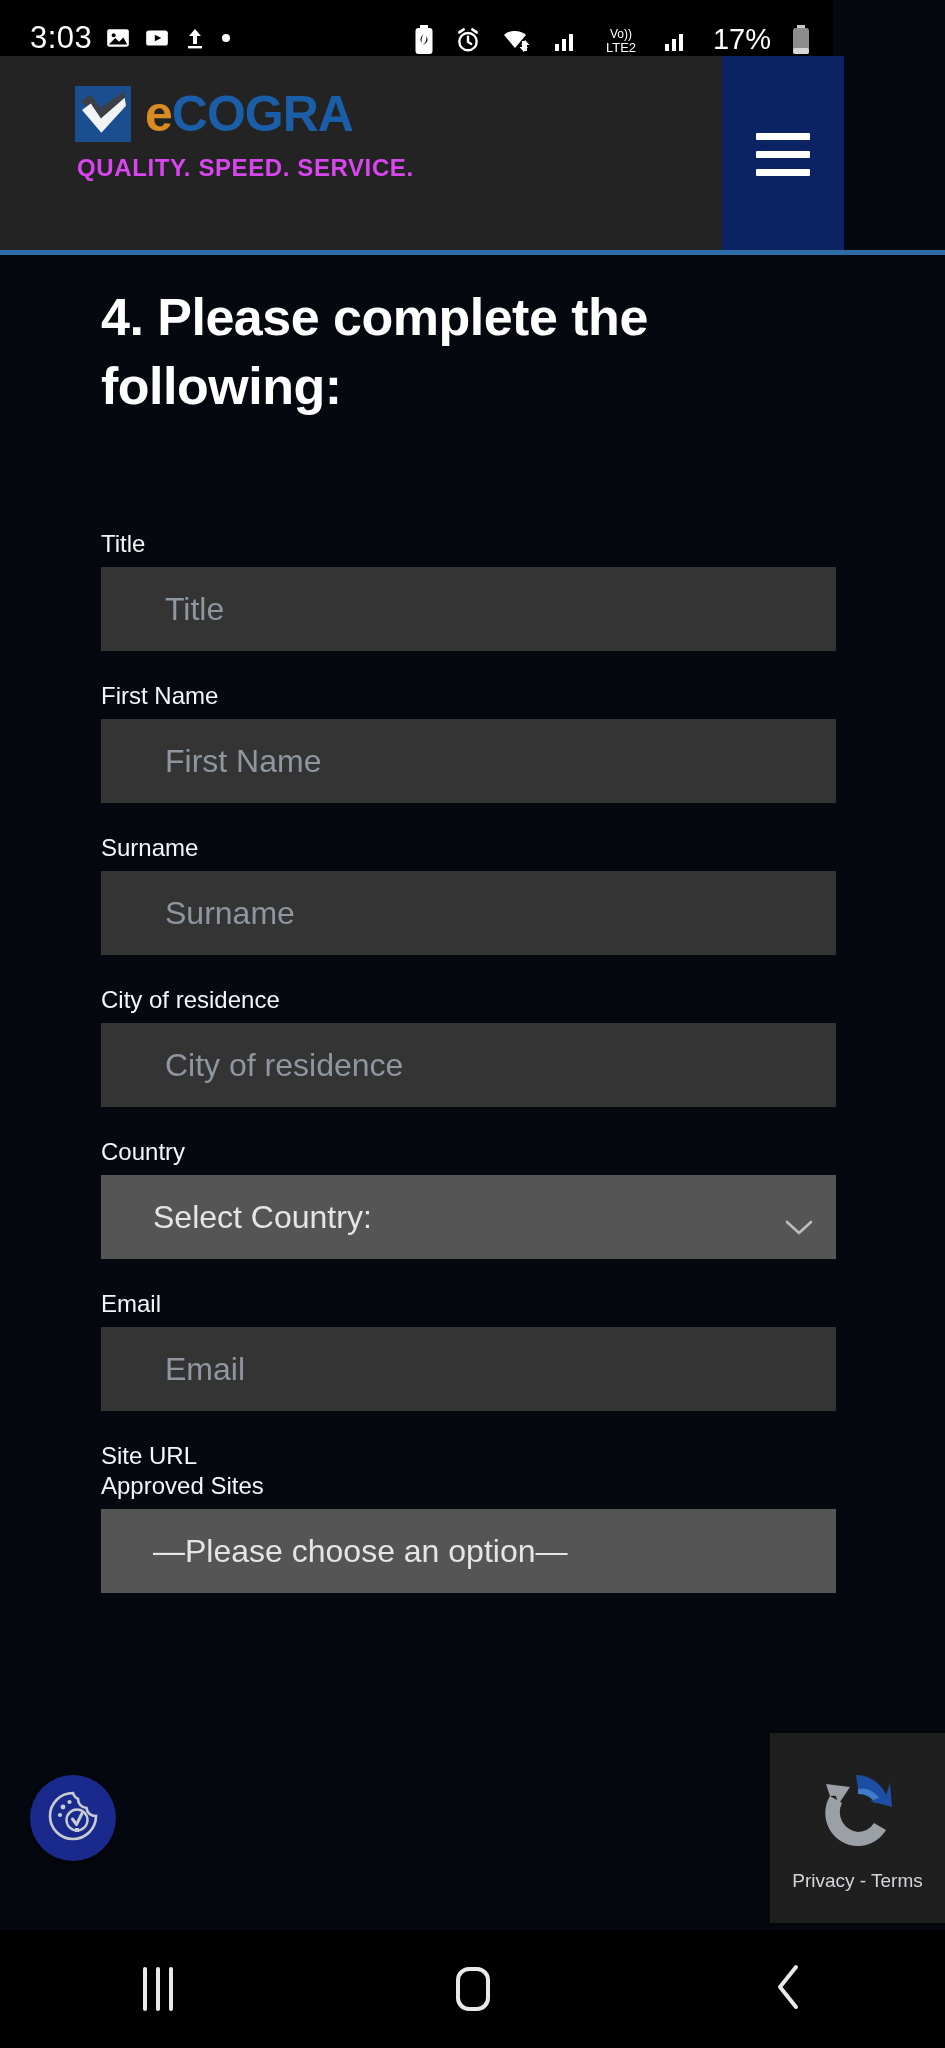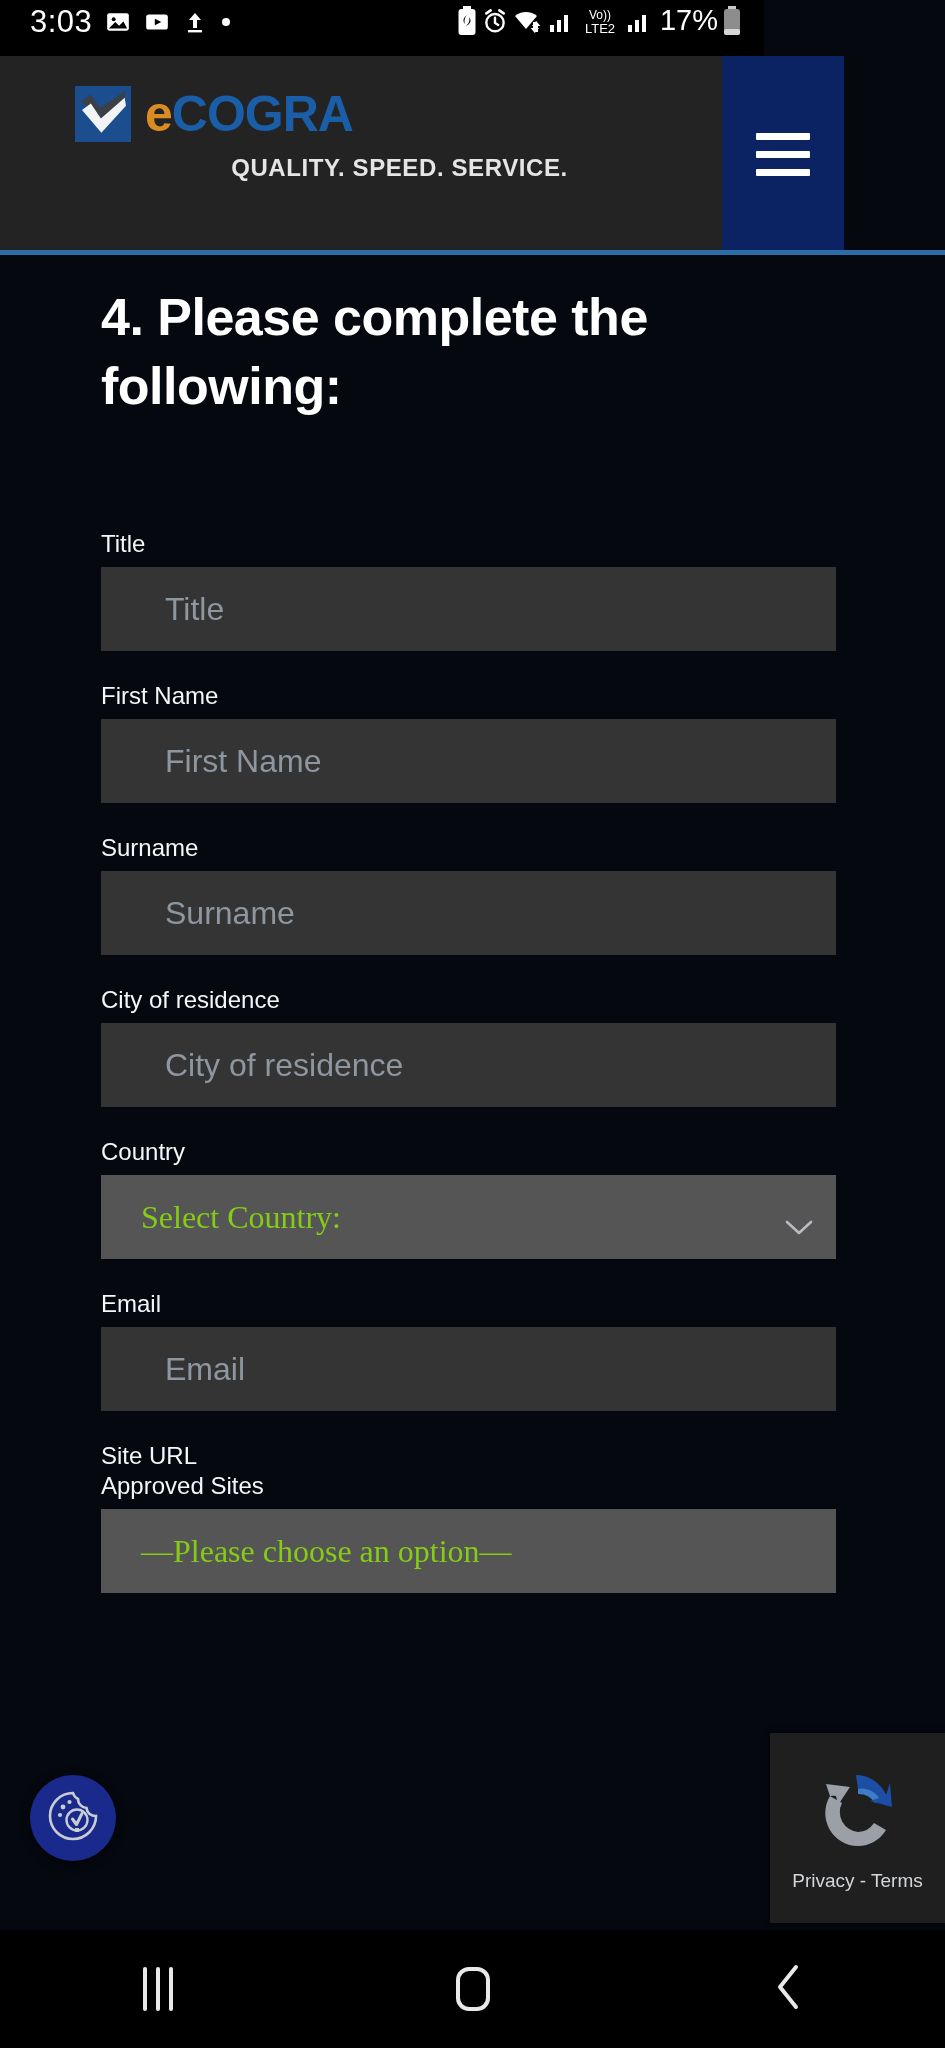--- a/index.html
+++ b/index.html
@@ -6,28 +6,28 @@
   html, body {
     width:945px; height:2048px;
     background:#000;
     font-family:"Liberation Sans", sans-serif;
     overflow:hidden;
   }
   #screen { position:relative; width:945px; height:2048px; background:#05080f; }
 
   
   .statusbar{
-    position:absolute; top:0; left:0; width:764px; height:56px;
+    position:absolute; top:0; left:0; width:833px; height:56px;
     background:#000; color:#fff;
-    display:flex; align-items:flex-start; justify-content:space-between;
-    padding:4px 22px 0 30px;
+    display:flex; align-items:flex-end; justify-content:space-between;
+    padding:16px 22px 0 30px;
   }
   .sb-left{ display:flex; align-items:center; gap:13px; }
   .sb-clock{ font-size:31px; letter-spacing:.5px; }
-  .sb-right{ display:flex; align-items:center; gap:4px; }
+  .sb-right{ display:flex; align-items:center; gap:20px; }
   .sb-pct{ font-size:29px; margin-left:4px; }
 
   .ic{ display:inline-block; line-height:0; }
   .ic svg{ display:block; }
 
   
   .siteheader{
     position:absolute; top:56px; left:0; width:844px; height:196px;
     background:#232323;
     display:flex;
@@ -48,22 +48,21 @@
     position:absolute; left:7px; top:11px; width:44px; height:36px;
     background:#f2f3f5;
     clip-path:polygon(0% 36%, 20% 18%, 43% 60%, 97% 2%, 100% 24%, 44% 99%);
   }
   .wordmark{ font-size:50px; font-weight:bold; letter-spacing:-1px; line-height:1; }
   .wm-e{ color:#d98c23; }
   .wm-rest{ color:#1b5ea8; }
   .tagline{
     margin:12px 0 0 2px;
     font-size:24px; font-weight:bold; letter-spacing:.6px;
-    color:#e5e5e5;
-    text-align:center;
+    color:#d946ef;
   }
   .menupanel{
     width:122px; background:#0b2363;
     display:flex; align-items:center; justify-content:center;
   }
   .hamburger{ width:54px; display:flex; flex-direction:column; gap:11px; }
   .hamburger span{ display:block; height:7px; background:#fff; border-radius:1px; }
   .headerrule{
     position:absolute; top:250px; left:0; width:945px; height:5px;
     background:#2e6ca8;
@@ -86,22 +85,22 @@
     color:#f4f6f8; font-size:24px; line-height:1.25; margin-bottom:8px;
   }
   .control{
     width:735px; height:84px;
     background:#343434;
     display:flex; align-items:center;
     padding-left:64px;
     color:#8e96a0; font-size:32px;
   }
   .control.select{
-    background:#555555; color:#84cc16;
-    position:relative; padding-left:40px;font-family:Liberation Serif, serif;
+    background:#555555; color:#e5e5e5;
+    position:relative; padding-left:52px;
   }
   .control.select.wide{ width:735px; }
   .chev{
     position:absolute; right:22px; top:50%; transform:translateY(-50%);
     width:30px; height:18px;
   }
   .field.tight{ margin-bottom:0; }
   .field.tight .field-label{ margin-bottom:0; }
 
   

